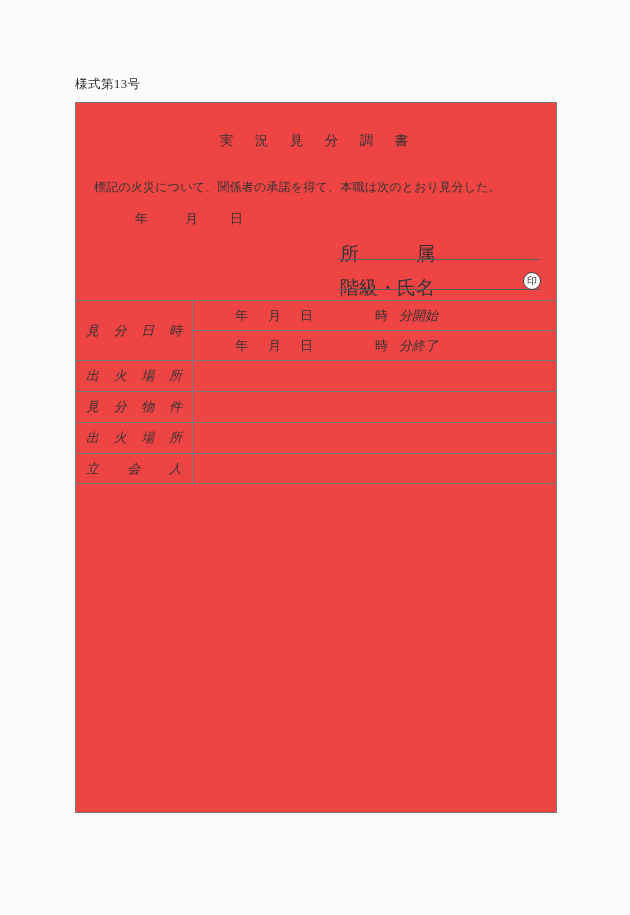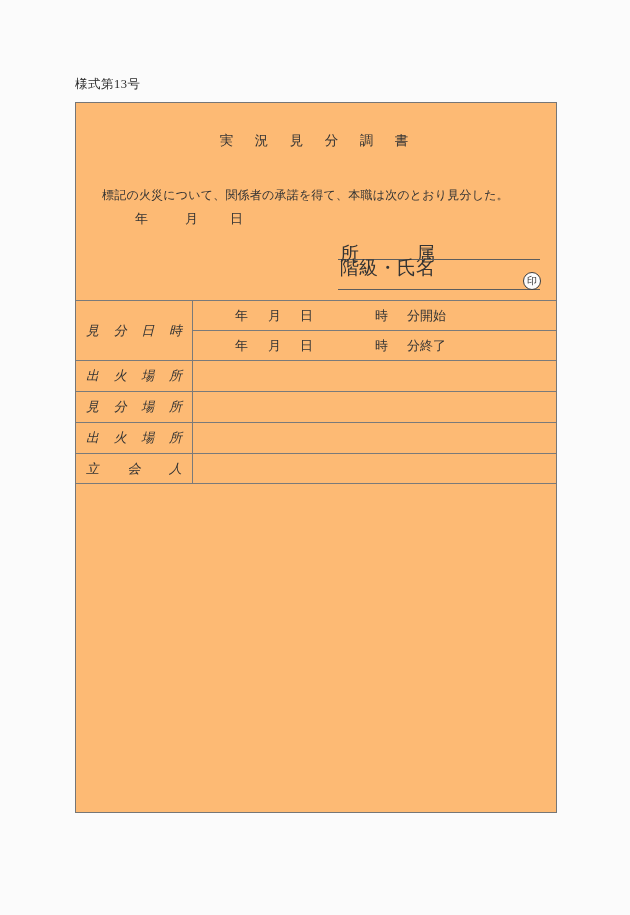--- a/index.html
+++ b/index.html
@@ -13,43 +13,43 @@
 
   .form-number {
     position: absolute; left: 75px; top: 76px;
     font-size: 12.5px; letter-spacing: 0.5px;
   }
 
   .doc-box {
     position: absolute; left: 75px; top: 102px;
     width: 480px; height: 709px;
     border: 1px solid #767676;
-    background: #fdba74;
+    background: #ef4444;
   }
 
   .doc-title {
     position: absolute; left: 0; top: 29px; width: 100%;
     text-align: center; font-size: 13.5px; letter-spacing: 4px;
     color: #333;
   }
 
   .body-text {
     position: absolute; left: 14px; top: 72px; width: 452px;
-    margin: 12px; font-size: 12px; letter-spacing: 0.2px; color: #333;
+    margin: 4px; font-size: 12px; letter-spacing: 0.2px; color: #333;
   }
 
   .date-line { position: absolute; left: 0; top: 107px; width: 100%; height: 16px; }
   .date-line span { position: absolute; font-size: 13px; color: #333; }
   .dl-year  { left: 59px; }
   .dl-month { left: 109px; }
   .dl-day   { left: 154px; }
 
   .sig-label { position: absolute; font-size: 19px; color: #333; }
   .affiliation-label { left: 264px; top: 138px; }
-  .rank-name-label   { left: 264px; top: 152px; }
+  .rank-name-label   { left: 264px; top: 172px; }
   .sig-underline {
     position: absolute; left: 262px; width: 202px; height: 0;
     border-bottom: 1px solid #5d5d5d;
   }
   .affiliation-line { top: 156px; }
   .rank-name-line   { top: 186px; }
 
   .seal {
     position: absolute; left: 447px; top: 169px;
     width: 16px; height: 16px;
@@ -74,21 +74,21 @@
   }
   .row-h30 { height: 30px; }
   .row-h31 { height: 31px; }
 
   .dt-cell { position: relative; }
   .dt-cell span { position: absolute; top: 50%; transform: translateY(-50%); white-space: nowrap; }
   .dt-y { left: 42px; }
   .dt-m { left: 75px; }
   .dt-d { left: 107px; }
   .dt-h { left: 182px; }
-  .dt-s { left: 214px; }
+  .dt-s { left: 206px; font-style: italic; }
 </style>
 </head>
 <body>
 
 <div class="page">
 
   <div class="form-number">様式第13号</div>
 
   <div class="doc-box">
 
@@ -129,21 +129,21 @@
           <span class="dt-d">日</span>
           <span class="dt-h">時</span>
           <span class="dt-s">分終了</span>
         </td>
       </tr>
       <tr class="row-h31">
         <td class="col-label cell-label">出火場所</td>
         <td class="col-value"></td>
       </tr>
       <tr class="row-h31">
-        <td class="col-label cell-label">見分場所</td>
+        <td class="col-label cell-label">見分物件</td>
         <td class="col-value"></td>
       </tr>
       <tr class="row-h31">
         <td class="col-label cell-label">出火場所</td>
         <td class="col-value"></td>
       </tr>
       <tr class="row-h30">
         <td class="col-label cell-label">立会人</td>
         <td class="col-value"></td>
       </tr>

